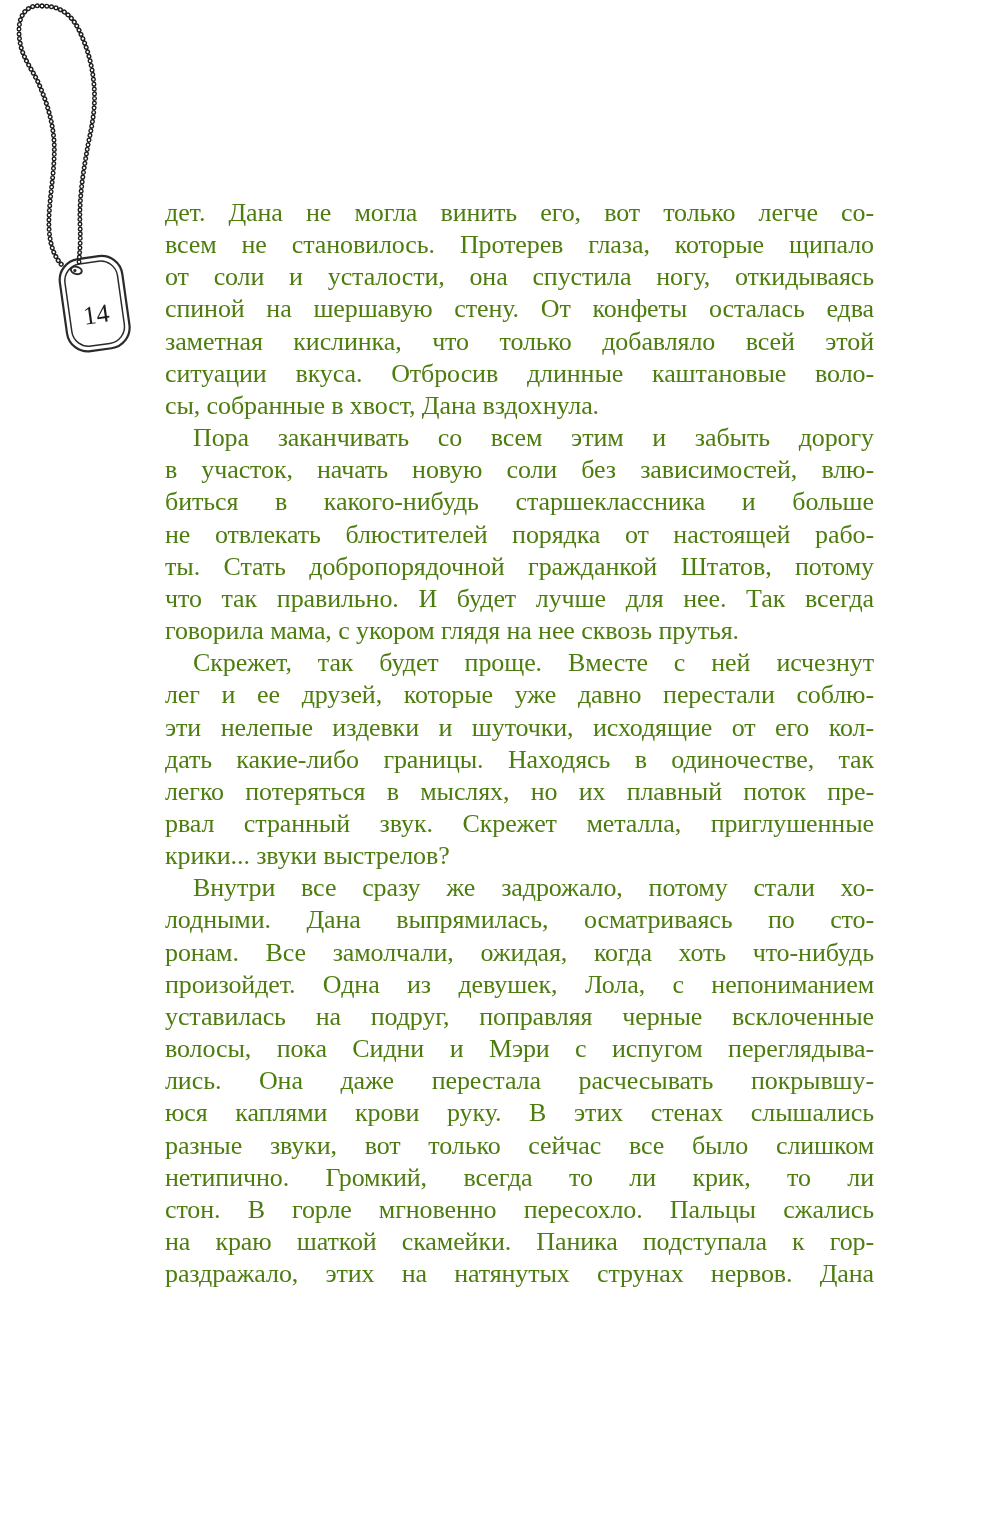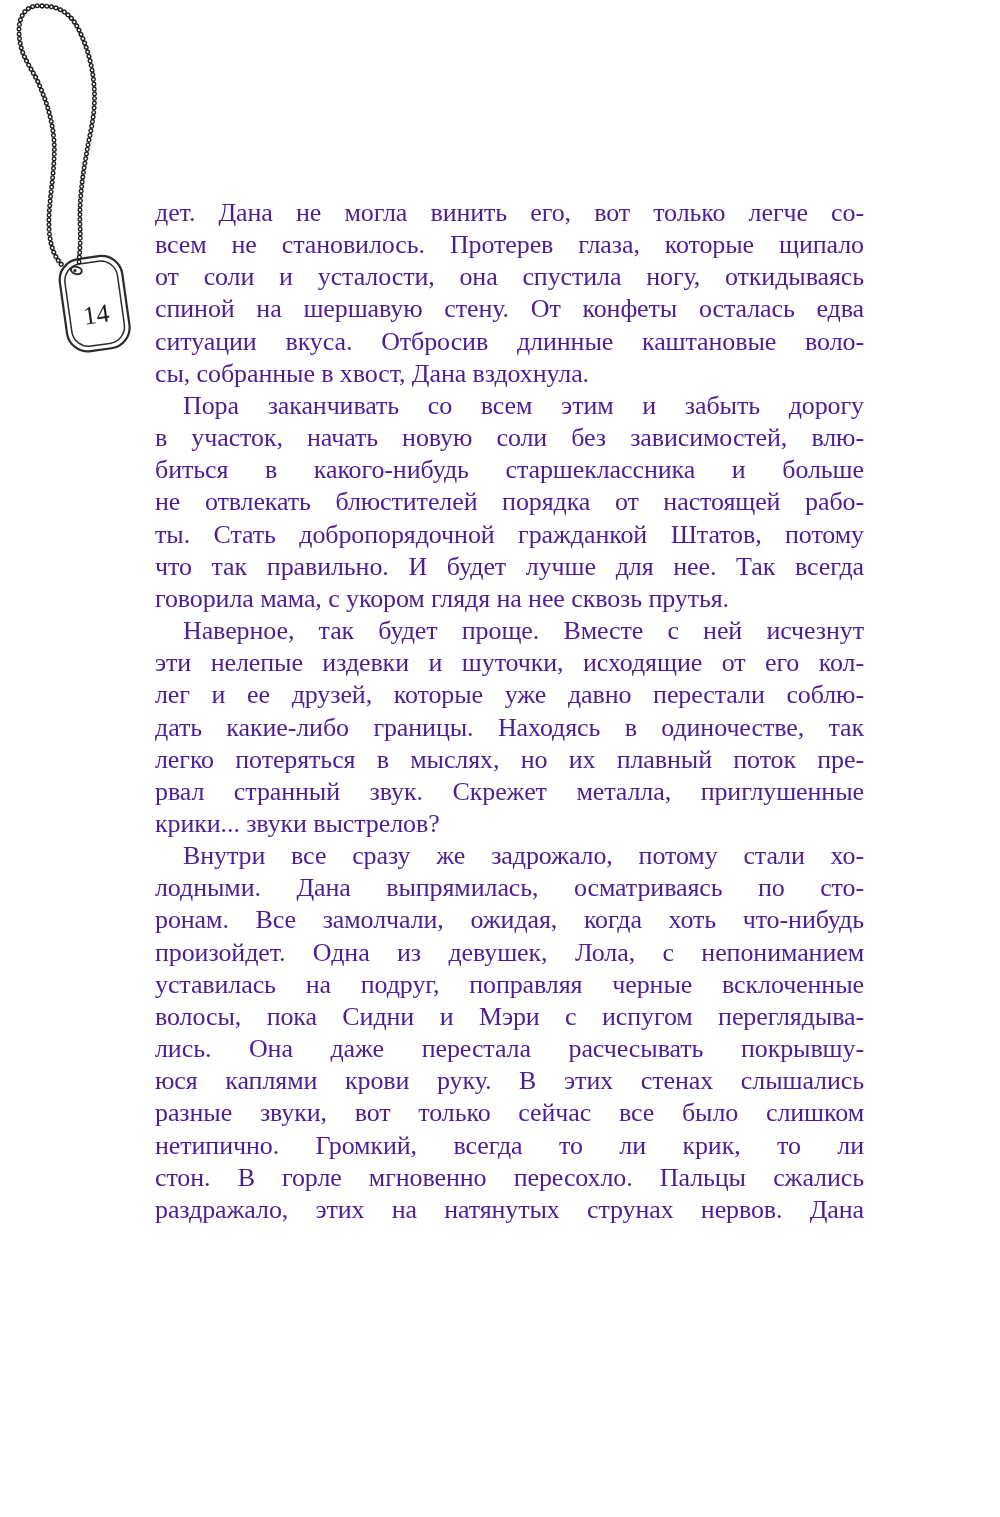--- a/index.html
+++ b/index.html
@@ -15,24 +15,24 @@
     overflow: hidden;
     font-family: "Liberation Serif", "DejaVu Serif", serif;
   }
   .dogtag-svg {
     position: absolute;
     left: 0;
     top: 0;
   }
   .text-block {
     position: absolute;
-    left: 155px;
+    left: 165px;
     top: 197px;
     width: 709px;
-    color: #4c1d95;
+    color: #4d7c0f;
   }
   .para {
     margin: 0;
     padding: 0;
   }
   .line {
     font-size: 26px;
     line-height: 32.16px;
     text-align: justify;
     text-align-last: justify;
@@ -71,50 +71,52 @@
       <path d="M 42,6 C 56,6 68,10 78,28 C 86,44 92,62 94,85 C 96,108 92,125 88,145 C 84,168 79,195 80,225 C 81,245 79,257 79,264" stroke="#ffffff" stroke-width="2.2" stroke-dasharray="0.1 4.6"></path>
     </g>
   </svg>
 
   <main class="text-block">
       <div class="para">
         <div class="line">дет. Дана не могла винить его, вот только легче со-</div>
         <div class="line">всем не становилось. Протерев глаза, которые щипало</div>
         <div class="line">от соли и усталости, она спустила ногу, откидываясь</div>
         <div class="line">спиной на шершавую стену. От конфеты осталась едва</div>
+        <div class="line">заметная кислинка, что только добавляло всей этой</div>
         <div class="line">ситуации вкуса. Отбросив длинные каштановые воло-</div>
         <div class="line endpara">сы, собранные в хвост, Дана вздохнула.</div>
       </div>
       <div class="para">
         <div class="line first-indent">Пора заканчивать со всем этим и забыть дорогу</div>
         <div class="line">в участок, начать новую соли без зависимостей, влю-</div>
         <div class="line">биться в какого-нибудь старшеклассника и больше</div>
         <div class="line">не отвлекать блюстителей порядка от настоящей рабо-</div>
         <div class="line">ты. Стать добропорядочной гражданкой Штатов, потому</div>
         <div class="line">что так правильно. И будет лучше для нее. Так всегда</div>
         <div class="line endpara">говорила мама, с укором глядя на нее сквозь прутья.</div>
       </div>
       <div class="para">
-        <div class="line first-indent">Наверное, так будет проще. Вместе с ней исчезнут</div>
+        <div class="line first-indent">Скрежет, так будет проще. Вместе с ней исчезнут</div>
+        <div class="line">лег и ее друзей, которые уже давно перестали соблю-</div>
         <div class="line">эти нелепые издевки и шуточки, исходящие от его кол-</div>
-        <div class="line">лег и ее друзей, которые уже давно перестали соблю-</div>
         <div class="line">дать какие-либо границы. Находясь в одиночестве, так</div>
         <div class="line">легко потеряться в мыслях, но их плавный поток пре-</div>
         <div class="line">рвал странный звук. Скрежет металла, приглушенные</div>
         <div class="line endpara">крики... звуки выстрелов?</div>
       </div>
       <div class="para">
         <div class="line first-indent">Внутри все сразу же задрожало, потому стали хо-</div>
         <div class="line">лодными. Дана выпрямилась, осматриваясь по сто-</div>
         <div class="line">ронам. Все замолчали, ожидая, когда хоть что-нибудь</div>
         <div class="line">произойдет. Одна из девушек, Лола, с непониманием</div>
         <div class="line">уставилась на подруг, поправляя черные всклоченные</div>
         <div class="line">волосы, пока Сидни и Мэри с испугом переглядыва-</div>
         <div class="line">лись. Она даже перестала расчесывать покрывшу-</div>
         <div class="line">юся каплями крови руку. В этих стенах слышались</div>
         <div class="line">разные звуки, вот только сейчас все было слишком</div>
         <div class="line">нетипично. Громкий, всегда то ли крик, то ли</div>
         <div class="line">стон. В горле мгновенно пересохло. Пальцы сжались</div>
+        <div class="line">на краю шаткой скамейки. Паника подступала к гор-</div>
         <div class="line">раздражало, этих на натянутых струнах нервов. Дана</div>
       </div>
     </main>
 
 </div>
 
 </body></html>

